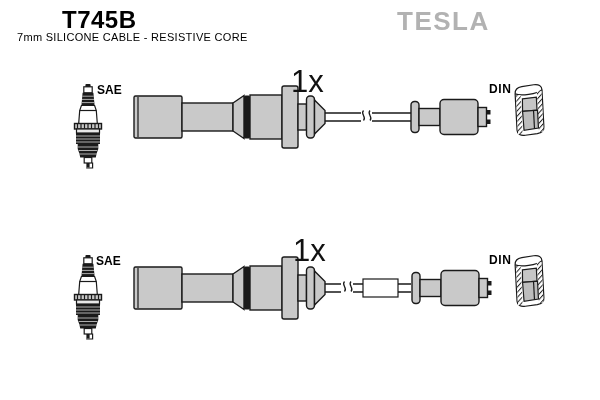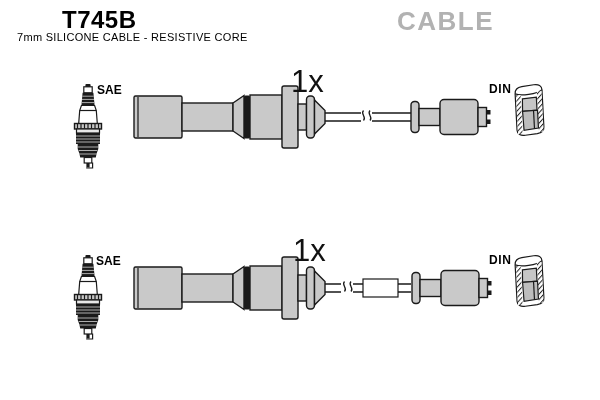--- a/index.html
+++ b/index.html
@@ -34,21 +34,21 @@
   .cable  { stroke: var(--outline, #1a1a1a); stroke-width: 1.3; fill: none; }
   text.lbl { font: bold 12px "Liberation Sans", sans-serif; fill: #000; }
   text.din-lbl { letter-spacing: 0.6px; }
   text.qty { font: 400 31px "Liberation Sans", sans-serif; fill: #111; }
 </style>
 </head>
 <body>
 
 <div class="page-title">T745B</div>
 <div class="page-subtitle">7mm SILICONE CABLE - RESISTIVE CORE</div>
-<div class="brand-logo">CABLE</div>
+<div class="brand-logo">TESLA</div>
 
 <svg class="diagram" width="600" height="400" viewBox="0 0 600 400">
   <defs>
     <pattern id="hatch" width="3.5" height="3.5" patternUnits="userSpaceOnUse" patternTransform="rotate(45)">
       <rect width="3.5" height="3.5" fill="#ffffff"></rect>
       <line x1="0.5" y1="0" x2="0.5" y2="3.5" stroke="#222" stroke-width="1"></line>
     </pattern>
 
     <g id="sparkplug">
       <rect class="dark" x="-2.6" y="0" width="5.2" height="3.2" rx="1"></rect>

